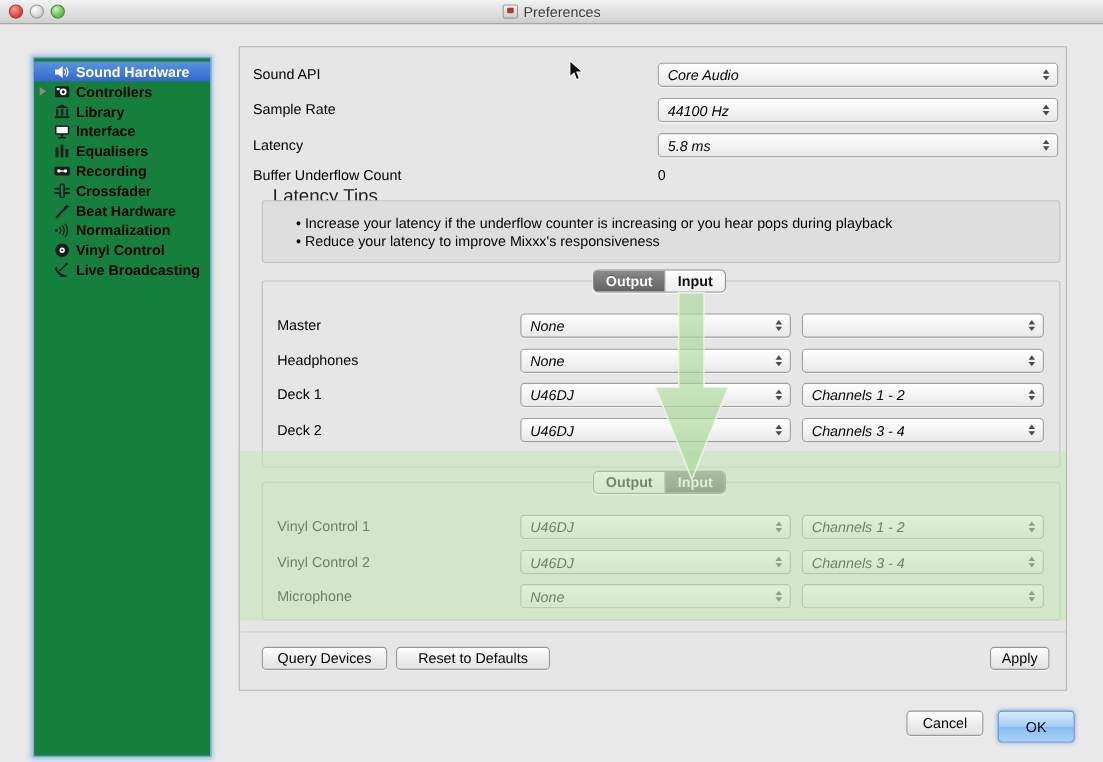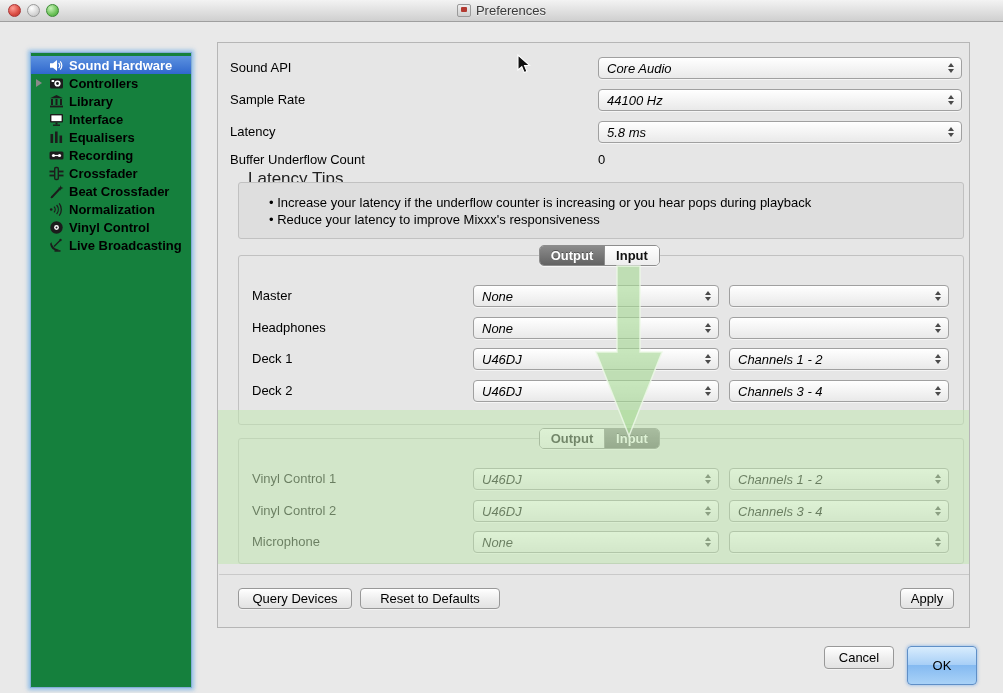--- a/index.html
+++ b/index.html
@@ -184,21 +184,21 @@
   </div>
 
   <div class="side-item">
     <span class="side-icon">
       <svg class="icon" width="15" height="15" viewBox="0 0 15 15">
           <path stroke="currentColor" stroke-width="2" stroke-linecap="round" d="M3 13 10.5 5"></path>
           <path fill="currentColor" d="M11.7 1.2 12.4 3.3 14.5 4 12.4 4.7 11.7 6.8 11 4.7 8.9 4 11 3.3z"></path>
           <path fill="currentColor" d="M2.5 11.8 2.9 12.9 4 13.3 2.9 13.7 2.5 14.8 2.1 13.7 1 13.3 2.1 12.9z"></path>
         </svg>
     </span>
-    <span>Beat Crossfader</span>
+    <span>Beat Hardware</span>
   </div>
 
   <div class="side-item">
     <span class="side-icon">
       <svg class="icon" width="15" height="15" viewBox="0 0 15 15">
           <circle cx="2.2" cy="7.5" r="1.3" fill="currentColor"></circle>
           <path fill="none" stroke="currentColor" stroke-width="1.3" d="M5 4.6a4.2 4.2 0 0 1 0 5.8M7.6 3a7 7 0 0 1 0 9M10.2 1.4a9.8 9.8 0 0 1 0 12.2"></path>
         </svg>
     </span>
     <span>Normalization</span>
@@ -407,19 +407,19 @@
 </div>
 
 <div class="green-overlay"></div>
 <svg class="arrow-svg" width="80" height="176" viewBox="0 0 80 176">
   <polygon points="27,2 50,2 50,88 72,88 39,172 6,88 27,88" fill="rgba(167,216,148,0.62)" stroke="rgba(236,248,230,0.85)" stroke-width="1.5"></polygon>
 </svg>
 
 <div class="btn" style="left:824px; top:646px; width:70px; height:23px;">
   <span>Cancel</span>
 </div>
-<div class="btn btn-ok" style="left:907px; top:646px; width:70px; height:39px;">
+<div class="btn btn-ok" style="left:907px; top:646px; width:70px; height:29px;">
   <span>OK</span>
 </div>
 
 <svg class="cursor-svg" width="14" height="21" viewBox="0 0 14 21">
   <path d="M1 1 L1 16 L4.8 12.6 L7.2 18.6 L9.9 17.4 L7.5 11.6 L12.5 11.3 Z" fill="#111" stroke="#fff" stroke-width="1.1"></path>
 </svg>
 
 </body></html>

